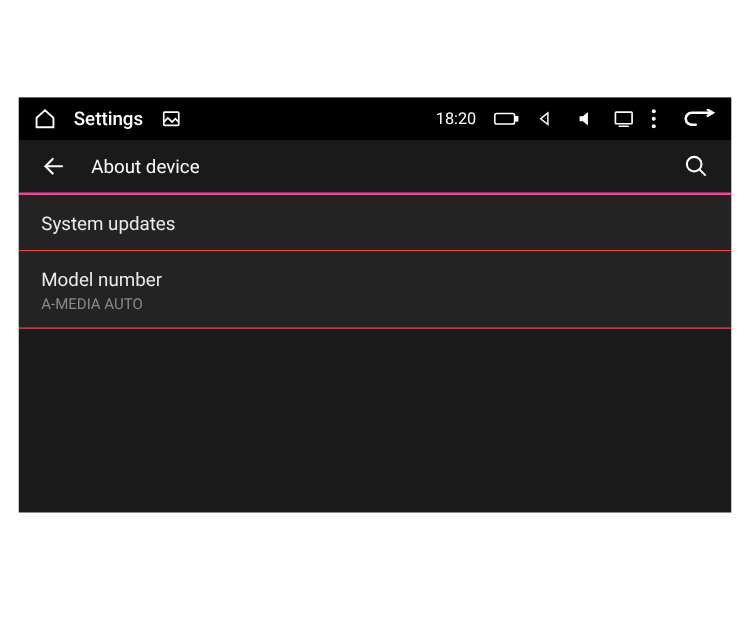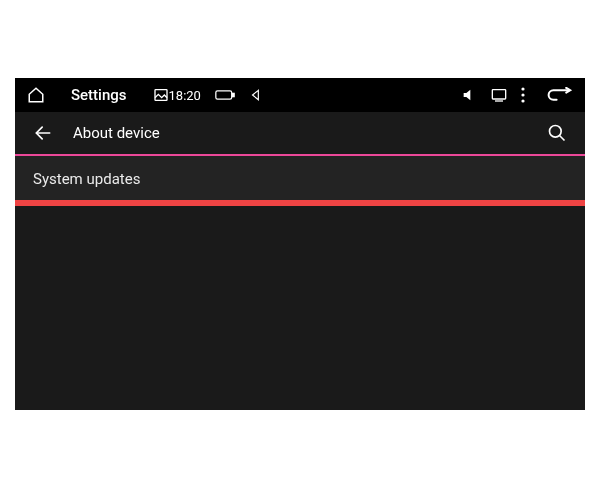--- a/index.html
+++ b/index.html
@@ -28,25 +28,26 @@
       background: #000;
       display: flex;
       align-items: center;
       padding: 0 12px;
       color: #fff;
       font-size: 14px;
     }
     .status-left {
       display: flex;
       align-items: center;
-      gap: 26px;
+      gap: 14px;
     }
     .status-center {
       flex: 1;
       display: flex;
+      justify-content: flex-end;
       align-items: center;
       padding-right: 18px;
       gap: 14px;
     }
     .status-right {
       display: flex;
       align-items: center;
       gap: 14px;
     }
     .settings-label {
@@ -66,21 +67,21 @@
       color: #fff;
       border-bottom: 2px solid #ec4899;
     }
     .app-bar-title {
       font-size: 15px;
       margin-left: 20px;
       flex: 1;
     }
     .list-item {
       padding: 14px 18px 12px 18px;
-      border-bottom: 6px solid #ef4444;
+      border-bottom: 1px solid #ef4444;
       color: #e8e8e8;
       background: #232323;
     }
     .list-item-title {
       font-size: 15px;
       color: #eaeaea;
     }
     .list-item-sub {
       font-size: 12px;
       color: #8a8a8a;
@@ -172,15 +173,19 @@
         <circle cx="10" cy="10" r="7"></circle>
         <line x1="15" y1="15" x2="21" y2="21"></line>
       </svg>
     </span>
   </div>
 
   <div id="settings-list">
       <div class="list-item">
         <div class="list-item-title">System updates</div>
       </div>
+      <div class="list-item">
+        <div class="list-item-title">Model number</div>
+        <div class="list-item-sub">A-MEDIA AUTO</div>
+      </div>
     </div>
 
 </div>
 
 </body></html>

